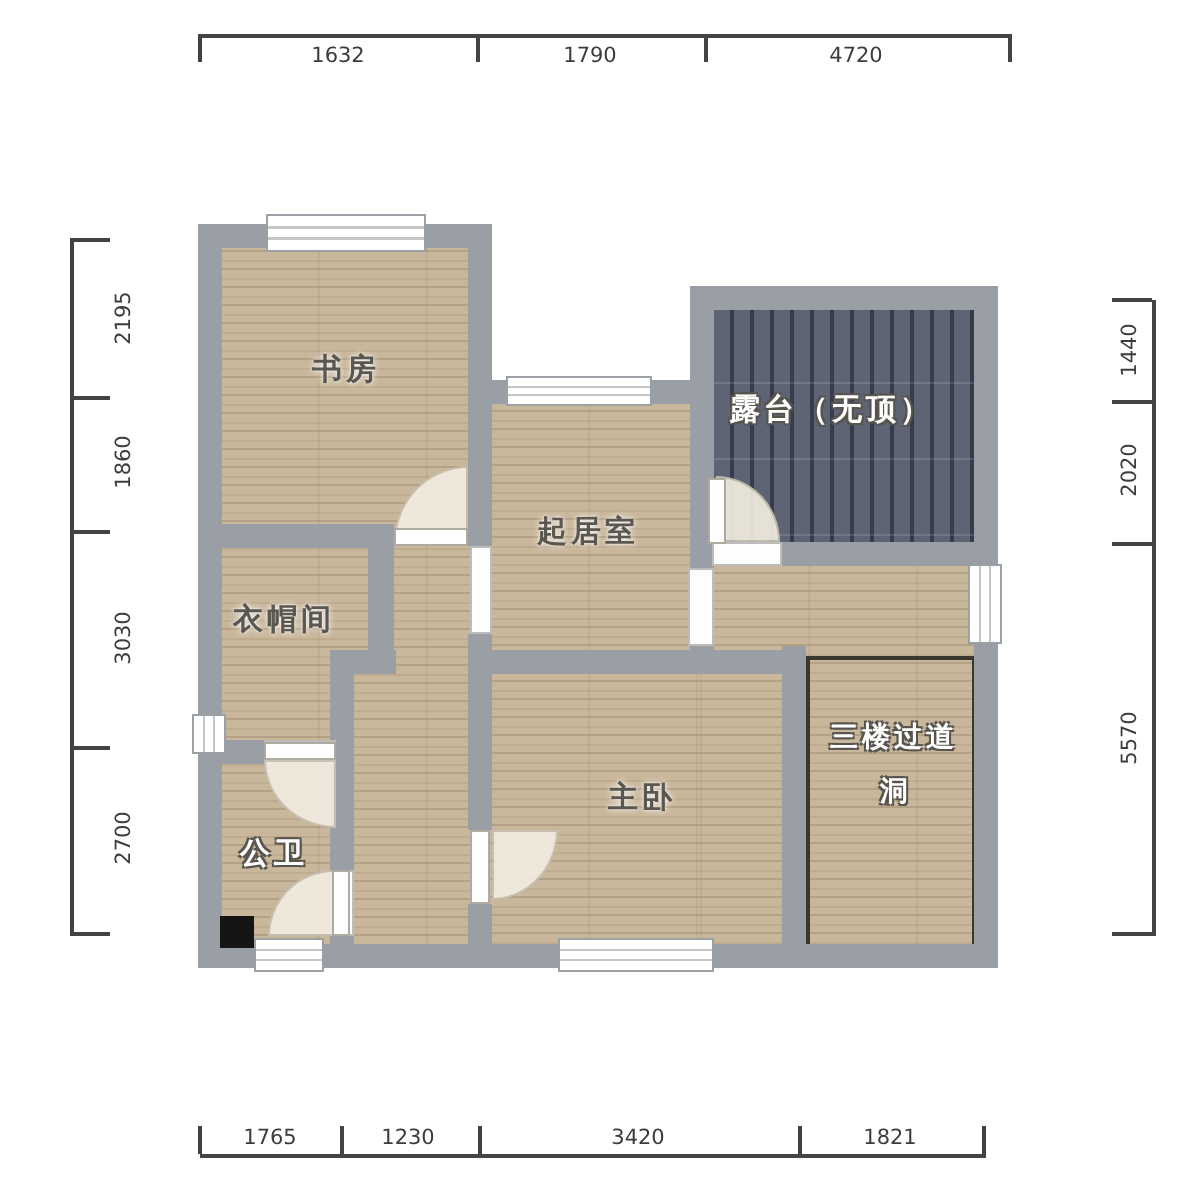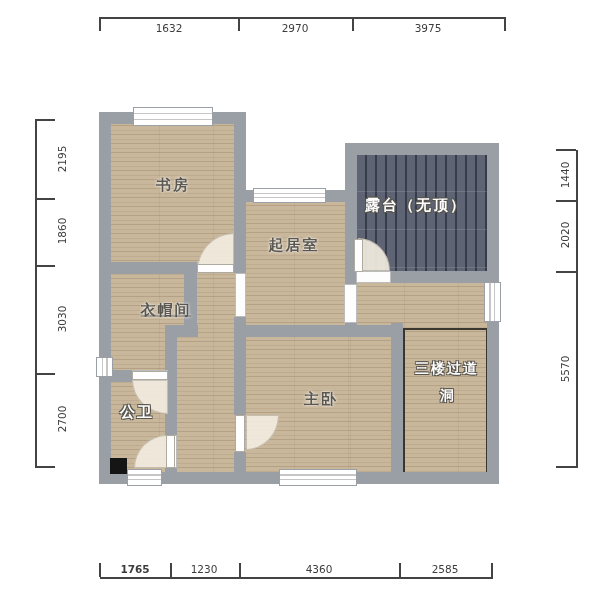--- a/index.html
+++ b/index.html
@@ -95,47 +95,47 @@
 
   <div class="arc" style="left:134px;top:435px;width:33px;height:33px;border-top-left-radius:100%;"></div>
   <div class="leaf" style="left:166px;top:435px;width:9px;height:33px;"></div>
 
   <div class="arc" style="left:246px;top:415px;width:33px;height:35px;border-bottom-right-radius:100%;"></div>
   <div class="leaf" style="left:235px;top:415px;width:10px;height:37px;"></div>
 
   <div class="shaft" style="left:110px;top:458px;width:17px;height:16px;"></div>
 
   <div class="lbl" style="left:173px;top:185px;">书房</div>
-  <div class="lbl" style="left:294px;top:245px;text-align:center;">起居室</div>
+  <div class="lbl" style="left:294px;top:266px;text-align:center;">起居室</div>
   <div class="lbl light" style="left:416px;top:205px;">露台（无顶）</div>
-  <div class="lbl" style="left:166px;top:310px;text-decoration:underline;">衣帽间</div>
-  <div class="lbl light" style="left:137px;top:412px;">公卫</div>
+  <div class="lbl" style="left:142px;top:310px;">衣帽间</div>
+  <div class="lbl light" style="left:137px;top:427px;">公卫</div>
   <div class="lbl" style="left:321px;top:399px;">主卧</div>
   <div class="lbl light small" style="left:447px;top:369px;">三楼过道</div>
   <div class="lbl light small" style="left:448px;top:396px;">洞</div>
 
   <div class="dl" style="left:100px;top:17px;width:405px;height:2px;"></div>
   <div class="dl" style="left:99px;top:17px;width:2px;height:14px;"></div>
   <div class="dl" style="left:238px;top:17px;width:2px;height:14px;"></div>
   <div class="dl" style="left:352px;top:17px;width:2px;height:14px;"></div>
   <div class="dl" style="left:504px;top:17px;width:2px;height:14px;"></div>
   <div class="dim-num" style="left:169px;top:28px;">1632</div>
-  <div class="dim-num" style="left:295px;top:28px;">2970</div>
-  <div class="dim-num" style="left:428px;top:28px;">3975</div>
+  <div class="dim-num" style="left:295px;top:28px;">1790</div>
+  <div class="dim-num" style="left:428px;top:28px;">4720</div>
 
   <div class="dl" style="left:100px;top:577px;width:393px;height:2px;"></div>
   <div class="dl" style="left:99px;top:563px;width:2px;height:14px;"></div>
   <div class="dl" style="left:170px;top:563px;width:2px;height:14px;"></div>
   <div class="dl" style="left:239px;top:563px;width:2px;height:14px;"></div>
   <div class="dl" style="left:399px;top:563px;width:2px;height:14px;"></div>
   <div class="dl" style="left:491px;top:563px;width:2px;height:14px;"></div>
-  <div class="dim-num" style="left:135px;top:569px;font-weight:bold;">1765</div>
+  <div class="dim-num" style="left:135px;top:569px;">1765</div>
   <div class="dim-num" style="left:204px;top:569px;">1230</div>
-  <div class="dim-num" style="left:319px;top:569px;">4360</div>
-  <div class="dim-num" style="left:445px;top:569px;">2585</div>
+  <div class="dim-num" style="left:319px;top:569px;">3420</div>
+  <div class="dim-num" style="left:445px;top:569px;">1821</div>
 
   <div class="dl" style="left:35px;top:120px;width:2px;height:347px;"></div>
   <div class="dl" style="left:35px;top:119px;width:20px;height:2px;"></div>
   <div class="dl" style="left:35px;top:198px;width:20px;height:2px;"></div>
   <div class="dl" style="left:35px;top:265px;width:20px;height:2px;"></div>
   <div class="dl" style="left:35px;top:373px;width:20px;height:2px;"></div>
   <div class="dl" style="left:35px;top:466px;width:20px;height:2px;"></div>
   <div class="dim-num v" style="left:62px;top:159px;">2195</div>
   <div class="dim-num v" style="left:62px;top:231px;">1860</div>
   <div class="dim-num v" style="left:62px;top:319px;">3030</div>

